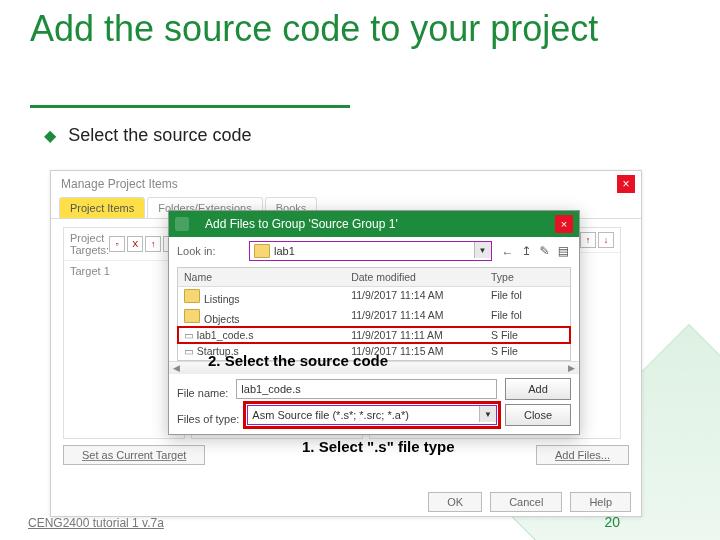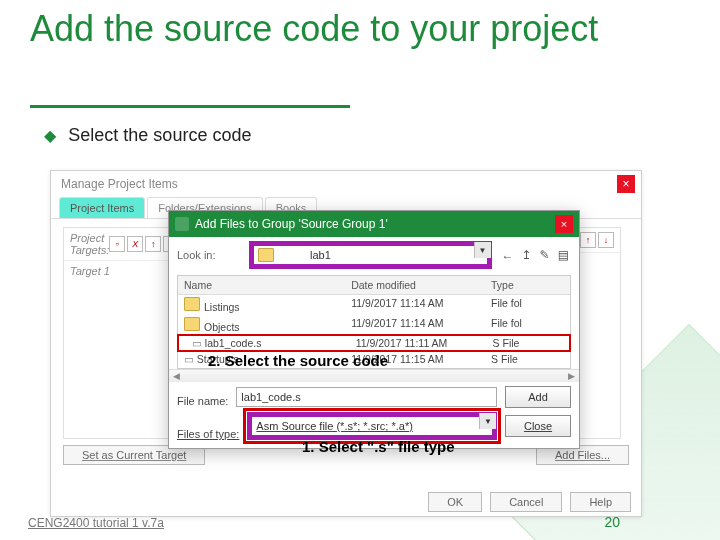--- a/index.html
+++ b/index.html
@@ -63,31 +63,31 @@
     background:#fff;
     box-shadow: 0 1px 4px rgba(0,0,0,0.1);
     font-size:12px; color:#888;
   }
   .bg-dialog .bg-title {
     padding:6px 10px 2px 10px;
     color:#888;
   }
   .bg-tabs { display:flex; gap:2px; padding:0 8px; margin-top:4px; border-bottom:1px solid #ddd;}
   .bg-tab { padding:4px 10px; border:1px solid #ddd; border-bottom:none; background:#fff; border-radius:3px 3px 0 0; font-size:11px; color:#888;}
-  .bg-tab.active { background:#5eead4; color:#555; }
+  .bg-tab.active { background:#fde047; color:#555; }
   .bg-body { padding:8px 12px; }
   .bg-pane {
     height:210px;
     position:relative;
   }
   .pane-col {
     position:absolute; top:0; height:100%;
     border:1px solid #e0e0e0; background:#fff;
   }
-  .pane-col.a { left:0; width:120px;font-style:italic; }
+  .pane-col.a { left:0; width:120px; }
   .pane-col.b { left:128px; width:170px; }
   .pane-col.c { left:306px; width:250px; }
   .pane-hd {
     font-size:11px; color:#888; padding:4px 6px; border-bottom:1px solid #eee;
     display:flex; justify-content:space-between; align-items:center;
   }
   .pane-item { font-size:11px; color:#888; padding:4px 6px; }
   .xicons { display:flex; gap:2px; }
   .xicon { width:14px; height:14px; border:1px solid #bbb; display:flex; align-items:center; justify-content:center; font-size:9px; color:#a00; background:#fff;}
   .close-x {
@@ -114,21 +114,21 @@
     position:absolute;
     left:168px; top:210px;
     width:410px;
     border:1px solid #9a9a9a;
     background:#fff;
     box-shadow: 0 4px 16px rgba(0,0,0,0.25);
     font-size:11px; color:#444;
   }
   .fd-title {
     background:#1d8b3b; color:#fff;
-    display:flex; align-items:center; gap:6px;
+    display:flex; align-items:center; gap:16px;
     padding:4px 6px;
     font-size:12px;
   }
   .fd-title .icon { width:14px; height:14px; background:#fff3; border-radius:2px; display:inline-block; }
   .fd-title .spacer { flex:1; }
   .fd-title .close {
     width:18px; height:18px; background:#e81123; color:#fff;
     display:flex; align-items:center; justify-content:center;
     font-size:11px;
   }
@@ -156,41 +156,40 @@
     border-bottom:1px solid #ddd;
   }
   .colA { flex:1.7; padding:3px 6px; }
   .colB { flex:1.4; padding:3px 6px; }
   .colC { flex:0.8; padding:3px 6px; }
   .fd-item { display:flex; font-size:10.5px; color:#444; }
   .fd-item .colA, .fd-item .colB, .fd-item .colC { padding:2px 6px; }
   .highlight-red {
     outline:2px solid #d40000;
     outline-offset:-1px;
-    padding-left:8px;
   }
   .fd-scroll {
     height:12px; border-top:1px solid #ddd;
     background: linear-gradient(#f8f8f8,#ececec);
     display:flex; align-items:center; padding:0 4px; gap:4px;
     font-size:9px; color:#888;
   }
   .fd-btn {
     width:64px; height:20px;
     border:1px solid #8a8a8a;
     background: linear-gradient(#fff,#e8e8e8);
     font-size:11px; color:#333;
     display:flex; align-items:center; justify-content:center;
   }
   .fd-lower { display:flex; gap:8px; padding:4px 8px; align-items:center; }
   .fd-lower .stack { flex:1; display:flex; gap:8px; align-items:flex-end; }
   .dropdown { position:relative; flex:1; }
   .dropdown .dd-input {
-    border:5px solid #a21caf; height:18px; background:#fff;
-    display:flex; align-items:center; padding:0 4px; color:#333;gap:32px;
+    border:1px solid #a21caf; height:18px; background:#fff;
+    display:flex; align-items:center; padding:0 4px; color:#333;
   }
   .dropdown .dd-arrow {
     position:absolute; right:1px; top:1px;
     width:16px; height:16px;
     background:#e8e8e8; border-left:1px solid #bbb;
     display:flex; align-items:center; justify-content:center;
     font-size:8px; color:#333;
   }
   .red-outline { outline:3px solid #d40000; outline-offset:1px; }
 
@@ -337,21 +336,21 @@
 
   <div class="fd-lower">
     <div class="stack">
       <label>File name:</label>
       <div class="fd-input">
         <span>lab1_code.s</span>
       </div>
     </div>
     <div class="fd-btn">Add</div>
   </div>
-  <div class="fd-lower" style="padding-top:0; padding-bottom:8px;text-decoration:underline;">
+  <div class="fd-lower" style="padding-top:0; padding-bottom:8px;">
     <div class="stack">
       <label>Files of type:</label>
       <div class="dropdown red-outline">
         <div class="dd-input">
           <span>Asm Source file (*.s*; *.src; *.a*)</span>
         </div>
         <div class="dd-arrow">▼</div>
       </div>
     </div>
     <div class="fd-btn">Close</div>

